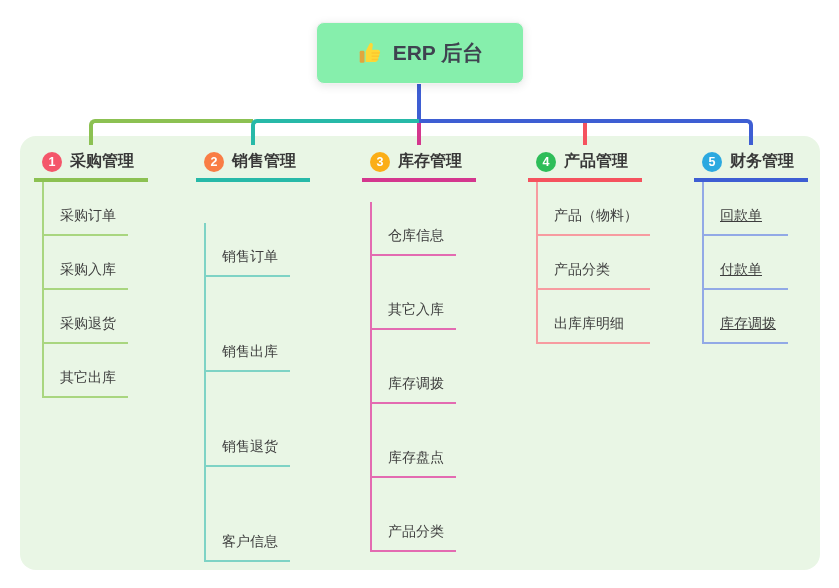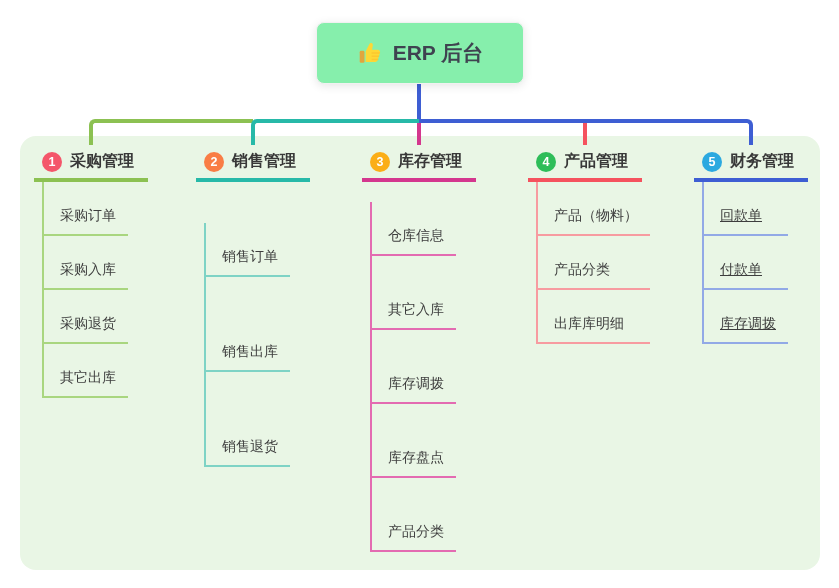--- a/index.html
+++ b/index.html
@@ -97,20 +97,21 @@
 
 <div class="branch b2">
   <div class="branch-title">
     <span class="badge">2</span>
     <span>销售管理</span>
   </div>
   <div class="children">
     <div class="child">销售订单</div>
     <div class="child">销售出库</div>
     <div class="child">销售退货</div>
+    <div class="child">客户信息</div>
   </div>
 </div>
 
 <div class="branch b3">
   <div class="branch-title">
     <span class="badge">3</span>
     <span>库存管理</span>
   </div>
   <div class="children">
     <div class="child">仓库信息</div>

